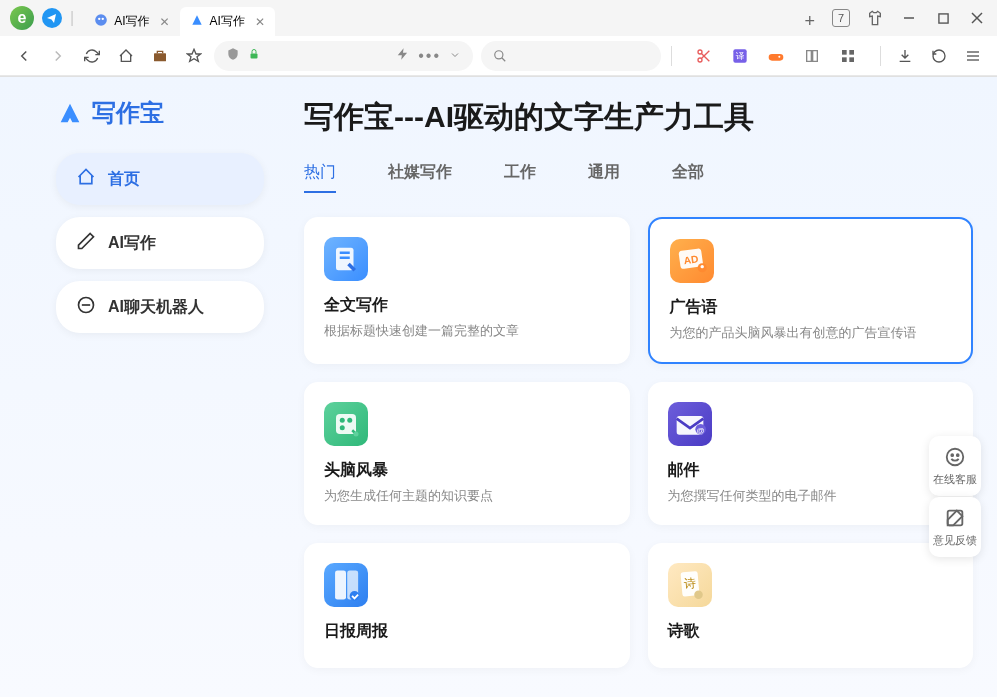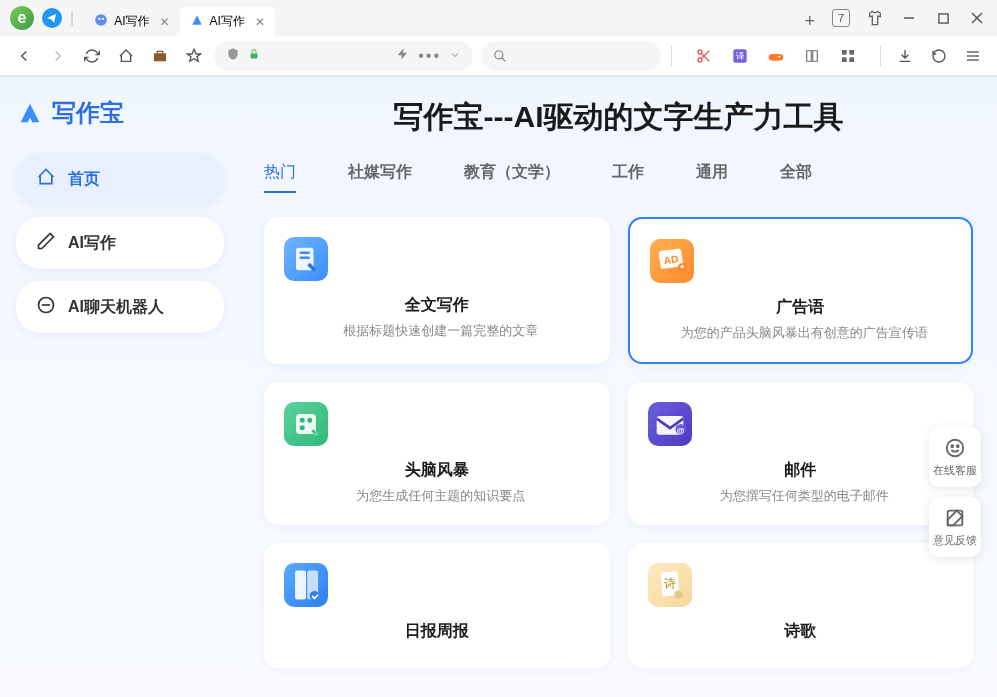--- a/index.html
+++ b/index.html
@@ -23,42 +23,42 @@
 
 .toolbar { height: 40px; display: flex; align-items: center; padding: 0 10px; gap: 6px; background: #fff; border-bottom: 1px solid #e8e8e8; }
 .tool-icon { width: 28px; height: 28px; display: flex; align-items: center; justify-content: center; color: #555; cursor: pointer; border-radius: 4px; }
 .address-area { flex: 1; display: flex; align-items: center; gap: 8px; }
 .url-box { flex: 1; height: 30px; background: #f5f5f5; border-radius: 15px; display: flex; align-items: center; padding: 0 12px; gap: 8px; position: relative; }
 .search-box { width: 180px; height: 30px; background: #f5f5f5; border-radius: 15px; display: flex; align-items: center; padding: 0 12px; }
 .ext-icons { display: flex; gap: 8px; padding: 0 8px; }
 .divider { width: 1px; height: 20px; background: #ddd; margin: 0 4px; }
 
 
-.page { display: flex; height: calc(697px - 76px); background: linear-gradient(180deg, #f0f6ff 0%, #f8faff 100%); }
+.page { display: flex; height: calc(697px - 76px); background: linear-gradient(180deg, #f0f6ff 0%, #f8faff 100%); padding-left: 40px; }
 .sidebar { width: 240px; padding: 20px 16px; }
 .brand { display: flex; align-items: center; gap: 8px; font-size: 24px; font-weight: bold; color: #2d6fe3; margin-bottom: 24px; }
 .brand-icon { width: 28px; height: 28px; }
 .nav-item { display: flex; align-items: center; gap: 12px; padding: 14px 20px; border-radius: 24px; font-size: 16px; color: #333; cursor: pointer; margin-bottom: 12px; background: #fff; box-shadow: 0 2px 8px rgba(0,0,0,0.05); font-weight: bold; }
 .nav-item.active { background: #e8f0ff; color: #2d6fe3; }
 .nav-icon { width: 20px; height: 20px; }
 
-.main { flex: 1; padding: 20px 24px; overflow-y: auto; position: relative; text-align: center; }
+.main { flex: 1; padding: 20px 24px; overflow-y: auto; position: relative; }
 .page-title { font-size: 30px; font-weight: bold; color: #1a1a1a; margin-bottom: 24px; }
 .tabs-row { display: flex; gap: 52px; margin-bottom: 24px; }
 .content-tab { font-size: 16px; color: #666; cursor: pointer; padding-bottom: 8px; font-weight: bold; }
 .content-tab.active { color: #2d6fe3; border-bottom: 2px solid #2d6fe3; font-weight: 500; }
 
 .cards-grid { display: grid; grid-template-columns: 1fr 1fr; gap: 18px; }
 .card { background: #fff; border-radius: 14px; padding: 20px; cursor: pointer; box-shadow: 0 2px 10px rgba(0,0,0,0.04); }
 .card.highlighted { border: 2px solid #3083ff; }
 .card-icon { width: 44px; height: 44px; border-radius: 10px; margin-bottom: 14px; display: flex; align-items: center; justify-content: center; font-size: 22px; }
 .card-title { font-size: 16px; font-weight: bold; color: #1a1a1a; margin-bottom: 6px; }
-.card-desc { font-size: 13px; color: #888; margin-left: 8px; }
-
-.float-buttons { position: fixed; right: 16px; bottom: 140px; display: flex; flex-direction: column; gap: 10px; }
+.card-desc { font-size: 13px; color: #888; }
+
+.float-buttons { position: fixed; right: 16px; bottom: 140px; display: flex; flex-direction: column; gap: 1px; }
 .float-btn { width: 52px; height: 60px; background: #fff; border-radius: 10px; box-shadow: 0 2px 10px rgba(0,0,0,0.1); display: flex; flex-direction: column; align-items: center; justify-content: center; gap: 4px; font-size: 11px; color: #666; cursor: pointer; }
 .float-btn svg { width: 22px; height: 22px; }
 
 
 .ic-blue { background: linear-gradient(135deg, #6fb4ff, #3a8eff); color: #fff; }
 .ic-orange { background: linear-gradient(135deg, #ffb04d, #ff8a30); color: #fff; }
 .ic-green { background: linear-gradient(135deg, #5dd19c, #2fb879); color: #fff; }
 .ic-purple { background: linear-gradient(135deg, #6d5edb, #4a3bc4); color: #fff; }
 .ic-lblue { background: linear-gradient(135deg, #5aa9ff, #2d7ff0); color: #fff; }
 .ic-paper { background: linear-gradient(135deg, #ffe9c2, #f5d89a); color: #b8860b; }
@@ -276,21 +276,20 @@
           <span>AI聊天机器人</span>
         </div>
       </div>
   </aside>
 
   <main class="main">
     <h1 class="page-title">写作宝---AI驱动的文字生产力工具</h1>
     <div class="tabs-row" id="content-tabs">
         <span class="content-tab active">热门</span>
         <span class="content-tab">社媒写作</span>
-        <span class="content-tab">教育（文学）</span>
         <span class="content-tab">工作</span>
         <span class="content-tab">通用</span>
         <span class="content-tab">全部</span>
       </div>
     <div class="cards-grid" id="cards">
         <div class="card">
           <div class="card-icon ic-blue">
             <svg width="30" height="30" viewBox="0 0 24 24" fill="#fff">
               <rect x="4" y="3" width="14" height="18" rx="2" fill="#fff" opacity="0.9"></rect>
               <rect x="7" y="6" width="8" height="2" fill="#3a8eff"></rect>

